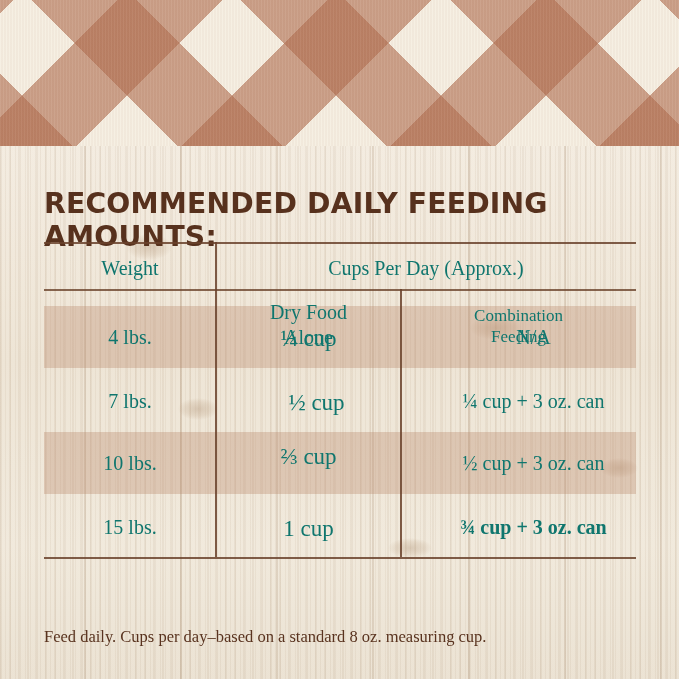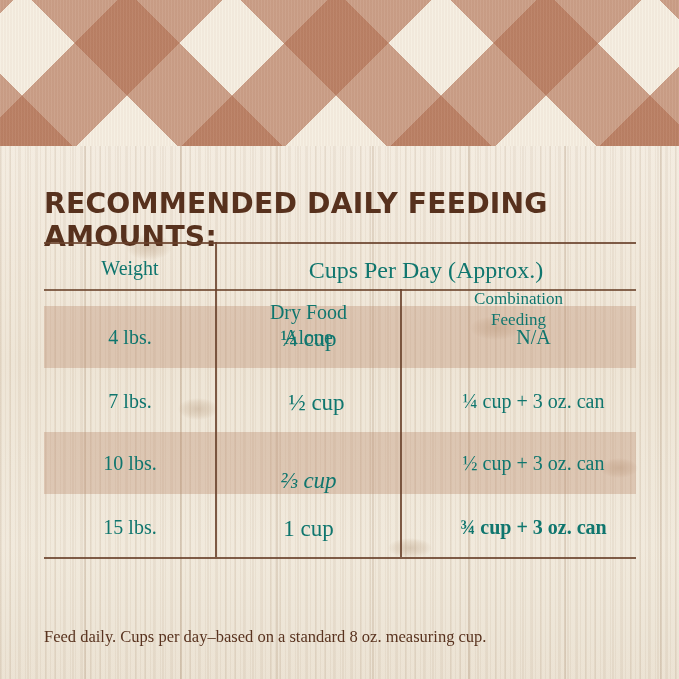--- a/index.html
+++ b/index.html
@@ -156,31 +156,31 @@
   .h-weight {
     top: 15px;
     left: 0;
     width: 172px;
     font-size: 20px;
   }
   .h-cups {
     top: 15px;
     left: 172px;
     width: 420px;
-    font-size: 24px;
+    font-size: 20px;
   }
   .h-dry {
     top: 58px;
     left: 172px;
     width: 185px;
     font-size: 20px;
     line-height: 1.25;
   }
   .h-comb {
-    top: 46px;
+    top: 63px;
     left: 357px;
     width: 235px;
     font-size: 17px;
     line-height: 1.25;
   }
 
   .data-weight { left: 0;   width: 172px; font-size: 20px; }
   .data-dry    { left: 172px; width: 185px; font-size: 23px; }
   .data-comb   { left: 357px; width: 235px; font-size: 20px; margin-left: 15px; }
 
@@ -243,21 +243,21 @@
 
       <div class="cell data-weight" style="top:84px;">4 lbs.</div>
       <div class="cell data-dry" style="top:84px;">¼ cup</div>
       <div class="cell data-comb" style="top:84px;">N/A</div>
 
       <div class="cell data-weight" style="top:148px;">7 lbs.</div>
       <div class="cell data-dry" style="top:148px;padding-left:8px;">½ cup</div>
       <div class="cell data-comb" style="top:148px;">¼ cup + 3 oz. can</div>
 
       <div class="cell data-weight" style="top:210px;">10 lbs.</div>
-      <div class="cell data-dry" style="top:226px;font-style:italic;">⅔ cup</div>
+      <div class="cell data-dry" style="top:202px;">⅔ cup</div>
       <div class="cell data-comb" style="top:210px;">½ cup + 3 oz. can</div>
 
       <div class="cell data-weight" style="top:274px;">15 lbs.</div>
       <div class="cell data-dry" style="top:274px;">1 cup</div>
       <div class="cell data-comb" style="top:274px;font-weight:bold;">¾ cup + 3 oz. can</div>
 
     </div>
 
     <div class="footnote">Feed daily. Cups per day–based on a standard 8 oz. measuring cup.</div>
 

